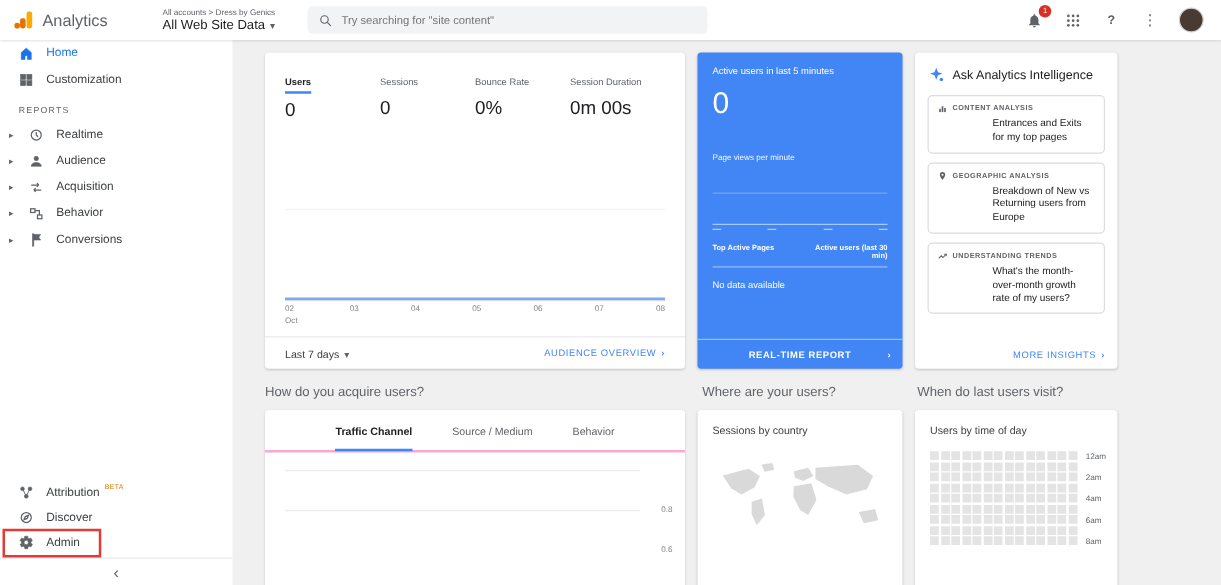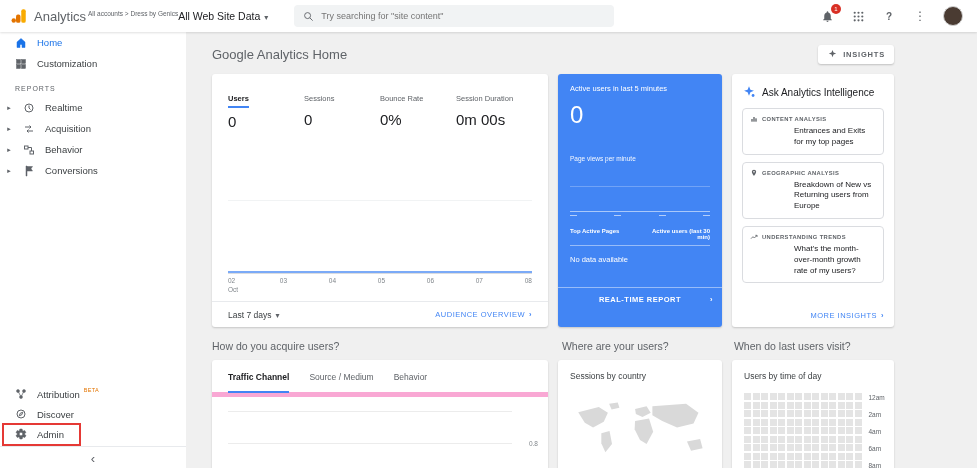--- a/index.html
+++ b/index.html
@@ -5,21 +5,21 @@
   * { margin:0; padding:0; box-sizing:border-box; }
   html,body { width:977px; height:468px; overflow:hidden; }
   body { font-family:"Liberation Sans", sans-serif; color:#3c4043; background:#f0f0f0; position:relative; }
   svg { display:block; }
 
   
   .topbar { position:absolute; top:0; left:0; right:0; height:32px; background:#fff;
             display:flex; align-items:center; z-index:30; box-shadow:0 1px 2px rgba(0,0,0,.12); }
   .logo-area { display:flex; align-items:center; gap:6px; padding-left:10px; width:88px; cursor:pointer; }
   .app-name { font-size:13px; color:#5f6368; }
-  .account-sel { display:flex; flex-direction:row; justify-content:center; cursor:pointer; }
+  .account-sel { display:flex; flex-direction:column; justify-content:center; cursor:pointer;margin-left:42px; }
   .breadcrumb { font-size:6.5px; color:#5f6368; }
   .property { font-size:10.5px; color:#202124; display:flex; align-items:center; gap:4px; }
   .caret-down::before { content:"▾"; font-size:8px; color:#5f6368; }
   .searchbar { margin-left:26px; width:320px; height:22px; background:#f1f3f4; border-radius:4px;
                display:flex; align-items:center; gap:7px; padding:0 9px; }
   .searchbar input { flex:1; border:none; background:transparent; outline:none; font-size:9px;
                      color:#5f6368; font-family:inherit; }
   .header-right { margin-left:auto; display:flex; align-items:center; gap:15px; padding-right:14px; }
   .icon-btn { position:relative; width:16px; height:16px; display:flex; align-items:center;
               justify-content:center; color:#5f6368; cursor:pointer; }
@@ -95,42 +95,42 @@
   .rt-value { font-size:24px; margin-top:8px; }
   .rt-sub { font-size:6.5px; margin-top:26px; opacity:.95; }
   .rt-bars { height:44px; border-bottom:1px solid rgba(255,255,255,.55); margin-top:6px; position:relative; }
   .rt-bars::before { content:""; position:absolute; left:0; right:0; top:18px; border-top:1px solid rgba(255,255,255,.25); }
   .rt-dashes { display:flex; justify-content:space-between; margin-top:3px; }
   .rt-dash { width:7px; border-top:1px solid rgba(255,255,255,.6); }
   .rt-cols { display:flex; margin-top:12px; font-size:6px; font-weight:bold; gap:6px; }
   .rt-cols .right { margin-left:auto; text-align:right; max-width:62px; }
   .rt-divider { border-top:1px solid rgba(255,255,255,.45); margin-top:5px; }
   .rt-empty { font-size:7.5px; margin-top:9px; }
-  .rt-footer { position:absolute; bottom:16px; left:0; right:0; height:24px; border-top:1px solid rgba(255,255,255,.45);
+  .rt-footer { position:absolute; bottom:0; left:0; right:0; height:24px; border-top:1px solid rgba(255,255,255,.45);
                display:flex; align-items:center; justify-content:center; color:#fff; font-size:7.5px;
                font-weight:bold; letter-spacing:.5px; cursor:pointer; }
   .rt-footer .chev-right { position:absolute; right:9px; }
 
   
   .intel-head { display:flex; align-items:center; gap:6px; padding:11px 10px 9px; font-size:10px; color:#202124; }
   .suggestion { border:1px solid #dadce0; border-radius:4px; margin:0 10px 7px; padding:6px 7px; cursor:pointer; background:#fff; }
   .sg-cat { display:flex; align-items:center; gap:4px; font-size:5.8px; letter-spacing:.4px;
             color:#5f6368; font-weight:bold; }
   .sg-q { font-size:8px; color:#202124; margin-top:3px; line-height:1.35;margin-left:44px; }
   .intel-footer { position:absolute; bottom:0; left:0; right:0; height:24px; display:flex;
                   align-items:center; justify-content:flex-end; padding:0 10px; }
 
   
   .row2-heads { display:flex; width:682px; margin:13px 0 8px; }
   .row2-head { font-size:10.5px; color:#5f6368; }
   .row2-head.h1 { width:354px; } .row2-head.h2 { width:174px; } .row2-head.h3 { width:162px; }
 
   
-  .tabs2 { display:flex; gap:20px; padding:12px 16px 0; font-size:8.5px; color:#5f6368;
-           border-bottom:5px solid #f9a8d4; }
+  .tabs2 { display:flex; gap:32px; padding:12px 16px 0; font-size:8.5px; color:#5f6368;
+           border-bottom:2px solid #f9a8d4;justify-content:center; }
   .tab2 { padding-bottom:9px; cursor:pointer; }
   .tab2.active { color:#202124; font-weight:bold; border-bottom:2px solid #4285f4; margin-bottom:-1px; }
   .chart2 { position:relative; height:160px; }
   .gl { position:absolute; left:16px; right:36px; border-top:1px solid #ececec; }
   .gl-label { position:absolute; right:10px; font-size:6.5px; color:#80868b; transform:translateY(-50%); }
 
   
   .panel-pad { padding:11px 12px; }
   .panel-title { font-size:8.5px; color:#3c4043; }
   .map-wrap { margin-top:14px; display:flex; justify-content:center; }
@@ -224,20 +224,28 @@
   <div class="side-item expandable">
     <span class="expander"></span>
     <svg class="glyph" viewBox="0 0 24 24" fill="none" stroke-width="2">
       <circle cx="12" cy="12" r="8" fill="none"></circle>
         <path d="M12 7v5l3 3" fill="none"></path>
     </svg>
     <span>Realtime</span>
   </div>
   <div class="side-item expandable">
     <span class="expander"></span>
+    <svg class="glyph" viewBox="0 0 24 24">
+      <circle cx="12" cy="7.5" r="3.5"></circle>
+        <path d="M4 20c0-4 4-6 8-6s8 2 8 6z"></path>
+    </svg>
+    <span>Audience</span>
+  </div>
+  <div class="side-item expandable">
+    <span class="expander"></span>
     <svg class="glyph" viewBox="0 0 24 24" fill="none" stroke-width="2">
       <path d="M4 8h12M16 8l-3-3M16 8l-3 3M20 16H8M8 16l3-3M8 16l3 3" fill="none"></path>
     </svg>
     <span>Acquisition</span>
   </div>
   <div class="side-item expandable">
     <span class="expander"></span>
     <svg class="glyph" viewBox="0 0 24 24" fill="none" stroke-width="2">
       <rect x="3" y="4" width="7" height="6" fill="none"></rect>
         <rect x="14" y="14" width="7" height="6" fill="none"></rect>
@@ -281,29 +289,20 @@
   <div class="collapse-row">
     <span class="collapse-glyph"></span>
   </div>
 </nav>
 
 <div class="annotation-box"></div>
 
 <main class="main">
   <div class="main-inner">
 
-    <div class="page-head">
-      <span class="page-title">Google Analytics Home</span>
-      <span class="insights-btn">
-        <svg width="11" height="11" viewBox="0 0 24 24" fill="#5f6368">
-          <path d="M12 2l2.2 5.8L20 10l-5.8 2.2L12 18l-2.2-5.8L4 10l5.8-2.2z"></path>
-        </svg>
-        <span>INSIGHTS</span>
-      </span>
-    </div>
 
     <div class="cards-row row1">
 
       <section class="card overview">
         <div class="metrics">
           <div class="metric active">
             <span class="metric-label">Users</span>
             <div class="metric-value">0</div>
           </div>
           <div class="metric">

